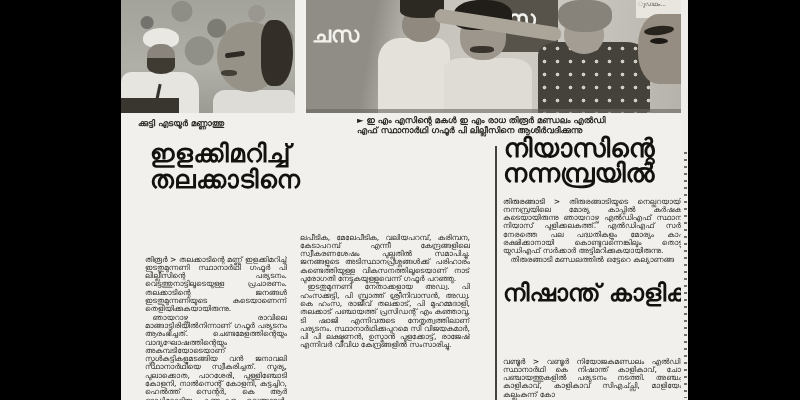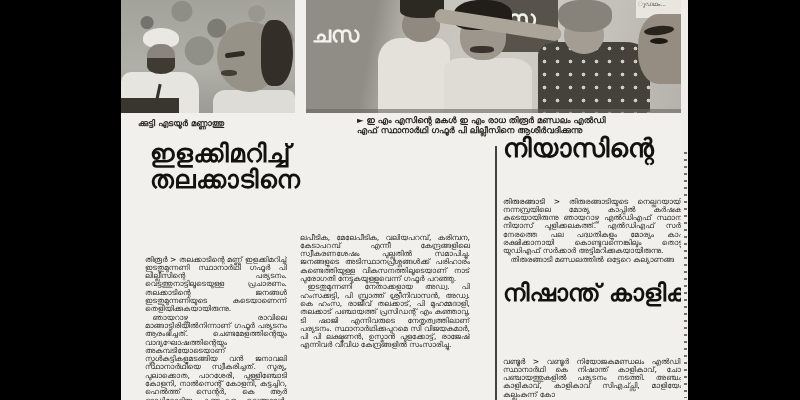--- a/index.html
+++ b/index.html
@@ -136,20 +136,21 @@
   </div>
   <p class="body col1"><b class="dateline">തിരൂർ &gt;</b><span class="flow"> തലക്കാടിന്റെ മണ്ണ് ഇളക്കിമറിച്ച് ഇടതുമുന്നണി സ്ഥാനാർഥി ഗഫൂർ പി ലില്ലീസിന്റെ പര്യടനം. വെട്ടത്തുനാട്ടിലൂടെയുള്ള പ്രചാരണം. തലക്കാടിന്റെ ജനങ്ങൾ ഇടതുമുന്നണിയുടെ കുടെയാണെന്ന് തെളിയിക്കുകയായിരുന്നു.
  ഞായറാഴ്ച രാവിലെ മാങ്ങാട്ടിരിയിൽനിന്നാണ് ഗഫൂർ പര്യടനം ആരംഭിച്ചത്. ചെണ്ടമേളത്തിന്റെയും വാദ്യഘോഷത്തിന്റെയും അകമ്പടിയോടെയാണ് സ്കൂൾകുട്ടികളുമടങ്ങിയ വൻ ജനാവലി സ്ഥാനാർഥിയെ സ്വീകരിച്ചത്. സുര്യ, പുലാക്കൊത, പാറശേരി, പുള്ളിഞ്ചോടി കോളനി, നാൽസെന്റ് കോളനി, കട്ടച്ചിറ, ഹെൽത്ത് സെന്റർ, കെ ആർ ഓഡിറ്റോറിയം, കണ്ണംകുളം, വെങ്ങാലൂർ, മുക്കി</span></p>
   <p class="body col2"><span class="flow">ലപീടിക, മേലേപീടിക, വലിയപറമ്പ്, കരിമ്പന, കേടാപറമ്പ് എന്നീ കേന്ദ്രങ്ങളിലെ സ്വീകരണശേഷം പുല്ലൂതിൽ സമാപിച്ചു. ജനങ്ങളുടെ അടിസ്ഥാനപ്രശ്നങ്ങൾക്ക് പരിഹാരം കണ്ടെത്തിയുള്ള വികസനത്തിലൂടെയാണ് നാട് പുരോഗതി നേടുകയുള്ളുവെന്ന് ഗഫൂർ പറഞ്ഞു.
  ഇടതുമുന്നണി നേതാക്കളായ അഡ്വ. പി ഹംസക്കുട്ടി, പി മ്പ്രാത്ത് ശ്രീനിവാസൻ, അഡ്വ. കെ ഹംസ, രാജീവ് തലക്കാട്, പി മുഹമ്മദാളി, തലക്കാട് പഞ്ചായത്ത് പ്രസിഡന്റ് എം കുഞ്ഞാവു, ടി ഷാജി എന്നിവരുടെ നേതൃത്വത്തിലാണ് പര്യടനം. സ്ഥാനാർഥിക്കുപുറമെ സി വിജയകുമാർ, പി പി ലക്ഷ്മണൻ, ഉസ്മാൻ പുളക്കോട്ട്, രാജേഷ് എന്നിവർ വിവിധ കേന്ദ്രങ്ങളിൽ സംസാരിച്ചു.</span></p>
 
   <div class="divider"></div>
 
   <div class="headline hl-right">
     <div>നിയാസിന്റെ</div>
+    <div>നന്നമ്പ്രയിൽ</div>
   </div>
   <p class="body rbody1"><b class="dateline">തിരുരങ്ങാടി &gt;</b><span class="flow"> തിരുരങ്ങാടിയുടെ നെല്ലറയായിരുന്ന നന്നമ്പ്രയിലെ മോര്യ കാപ്പിൽ കർഷകരുടെ കുടെയായിരുന്നു ഞായറാഴ്ച എൽഡിഎഫ് സ്ഥാനാർഥി നിയാസ് പുളിക്കലകത്ത്. എൽഡിഎഫ് സർക്കാർ നേരത്തെ പല പദ്ധതികളും മോര്യം കാപ്പിനെ രക്ഷിക്കാനായി കൊണ്ടുവന്നെങ്കിലും തൊട്ടുവന്ന യുഡിഎഫ് സർക്കാർ അട്ടിമറിക്കുകയായിരുന്നു.
  തിരുരങ്ങാടി മണ്ഡലത്തിൽ ഒട്ടേറെ കല്യാണങ്ങ</span></p>
   <div class="subhead">
     <div>നിഷാന്ത് കാളികാവ്</div>
   </div>
   <p class="body rbody2"><b class="dateline">വണ്ടൂർ &gt;</b><span class="flow"> വണ്ടൂർ നിയോജകമണ്ഡലം എൽഡിഎഫ് സ്ഥാനാർഥി കെ നിഷാന്ത് കാളികാവ്, ചോക്കാട് പഞ്ചായത്തുകളിൽ പര്യടനം നടത്തി. അഞ്ചച്ചവടി, കാളികാവ്, കാളികാവ് സിഎച്ച്സി, മാളിയേക്കൽ, കല്ലംകുന്ന് കോ</span></p>
 
   <div class="edge-strip"></div>
   <div class="edge-frags"></div>

